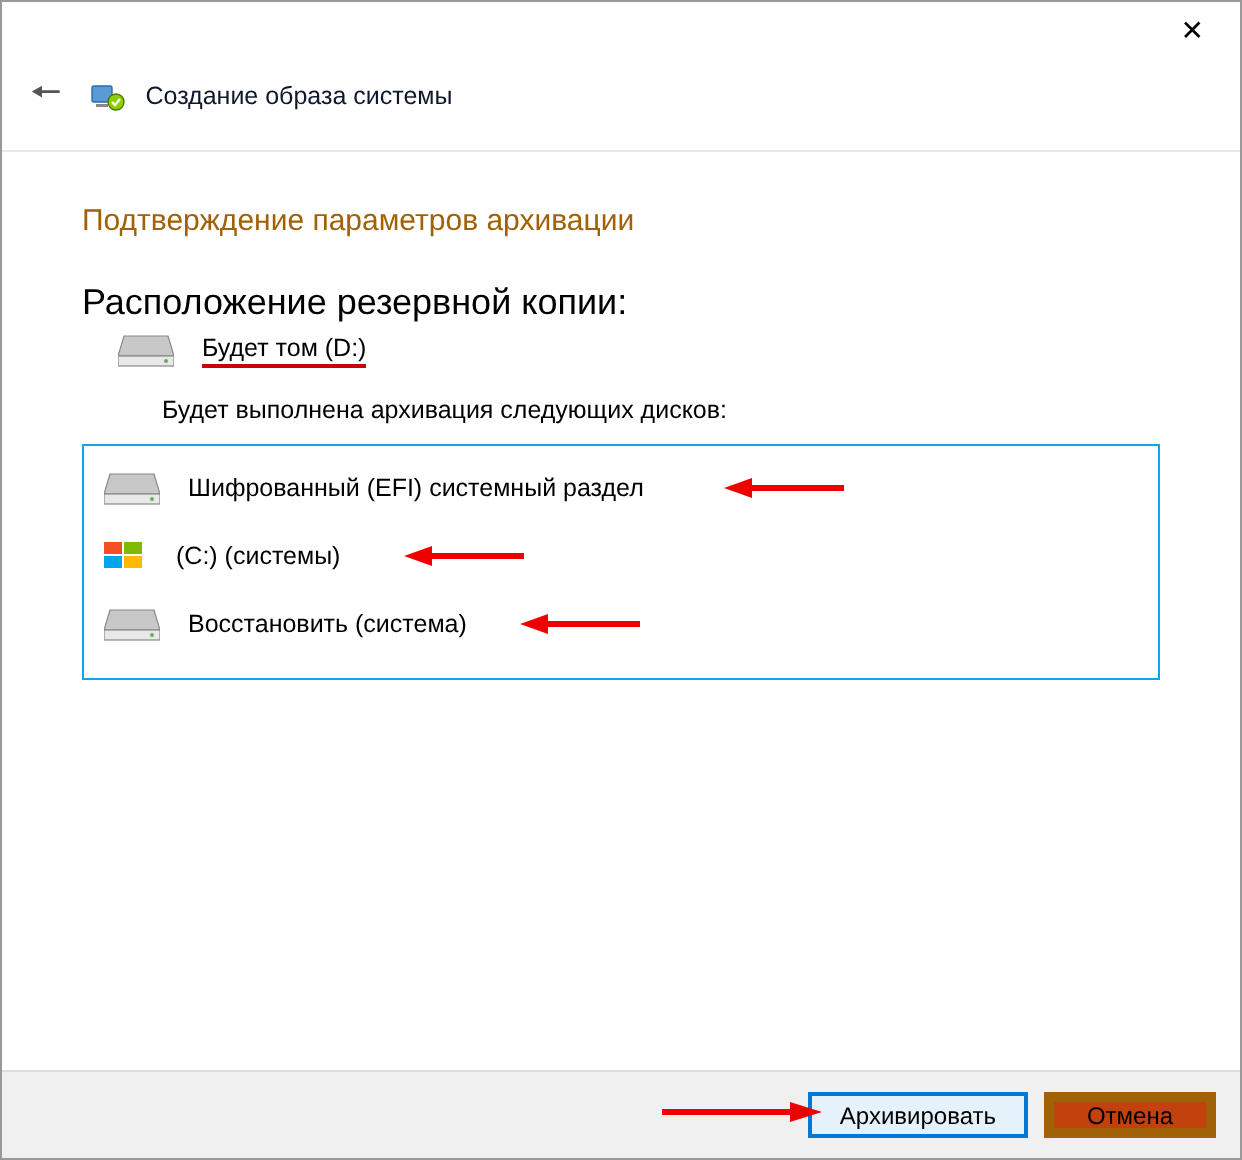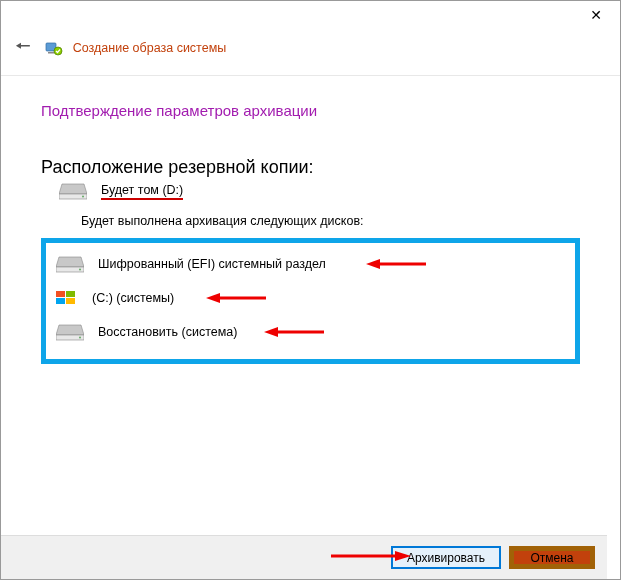--- a/index.html
+++ b/index.html
@@ -33,43 +33,43 @@
     padding: 4px 10px 12px 10px;
     border-bottom: 1px solid #e8e8e8;
   }
   .back-arrow {
     font-size: 18px;
     color: #555;
     cursor: pointer;
     padding: 0 4px;
   }
   .header-icon svg { display: block; }
-  .window-title { font-size: 12.5px; color: #c2410c; }
+  .window-title { font-size: 12.5px; color: #0f172a; }
   .content { padding: 26px 40px 10px 40px; }
-  .heading { color: #a21caf; font-size: 15px; font-weight: 400; margin-bottom: 38px; }
+  .heading { color: #a16207; font-size: 15px; font-weight: 400; margin-bottom: 22px; }
   .label { font-size: 18px; margin-bottom: 4px; }
   .dest-row {
     display: flex;
     align-items: center;
     gap: 14px;
     padding-left: 18px;
     margin-bottom: 14px;
     position: relative;
   }
   .drive-icon { width: 28px; height: 18px; position: relative; }
   .drive-icon svg { display: block; }
   .dest-name {
     font-size: 12.5px;
     border-bottom: 2px solid #c00;
     padding-bottom: 1px;
   }
   .size-note { font-size: 12.5px; margin-bottom: 80px; }
   .disk-label { font-size: 12.5px; margin-bottom: 10px; margin-left: 40px; }
   .disk-box {
-    border: 5px solid #0ea5e9;
+    border: 1px solid #0ea5e9;
     padding: 4px 0 10px 0;
   }
   .disk-row {
     display: flex;
     align-items: center;
     gap: 14px;
     padding: 8px 10px;
     position: relative;
   }
   .disk-row .name { font-size: 12.5px; }
@@ -78,21 +78,21 @@
     position: absolute;
     height: 10px;
     display: flex;
     align-items: center;
   }
   .arrow-annot svg { display: block; }
   .footer {
     position: absolute;
     bottom: 0;
     left: 0;
-    right: 13px;
+    right: 0;
     height: 44px;
     background: #f0f0f0;
     border-top: 1px solid #ddd;
     display: flex;
     justify-content: flex-end;
     align-items: center;
     gap: 8px;
     padding-right: 12px;
   }
   .btn {

